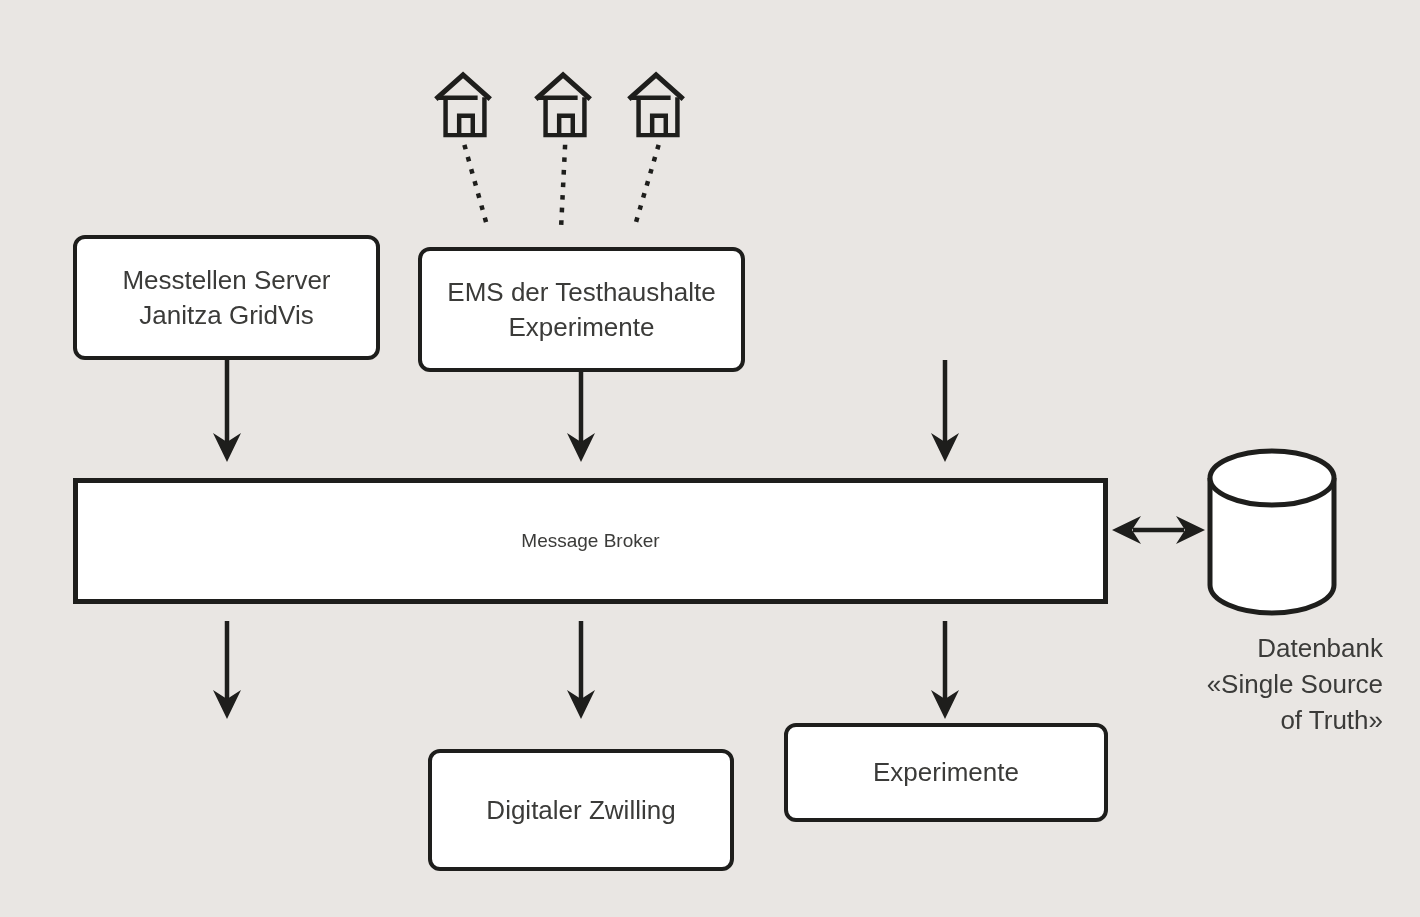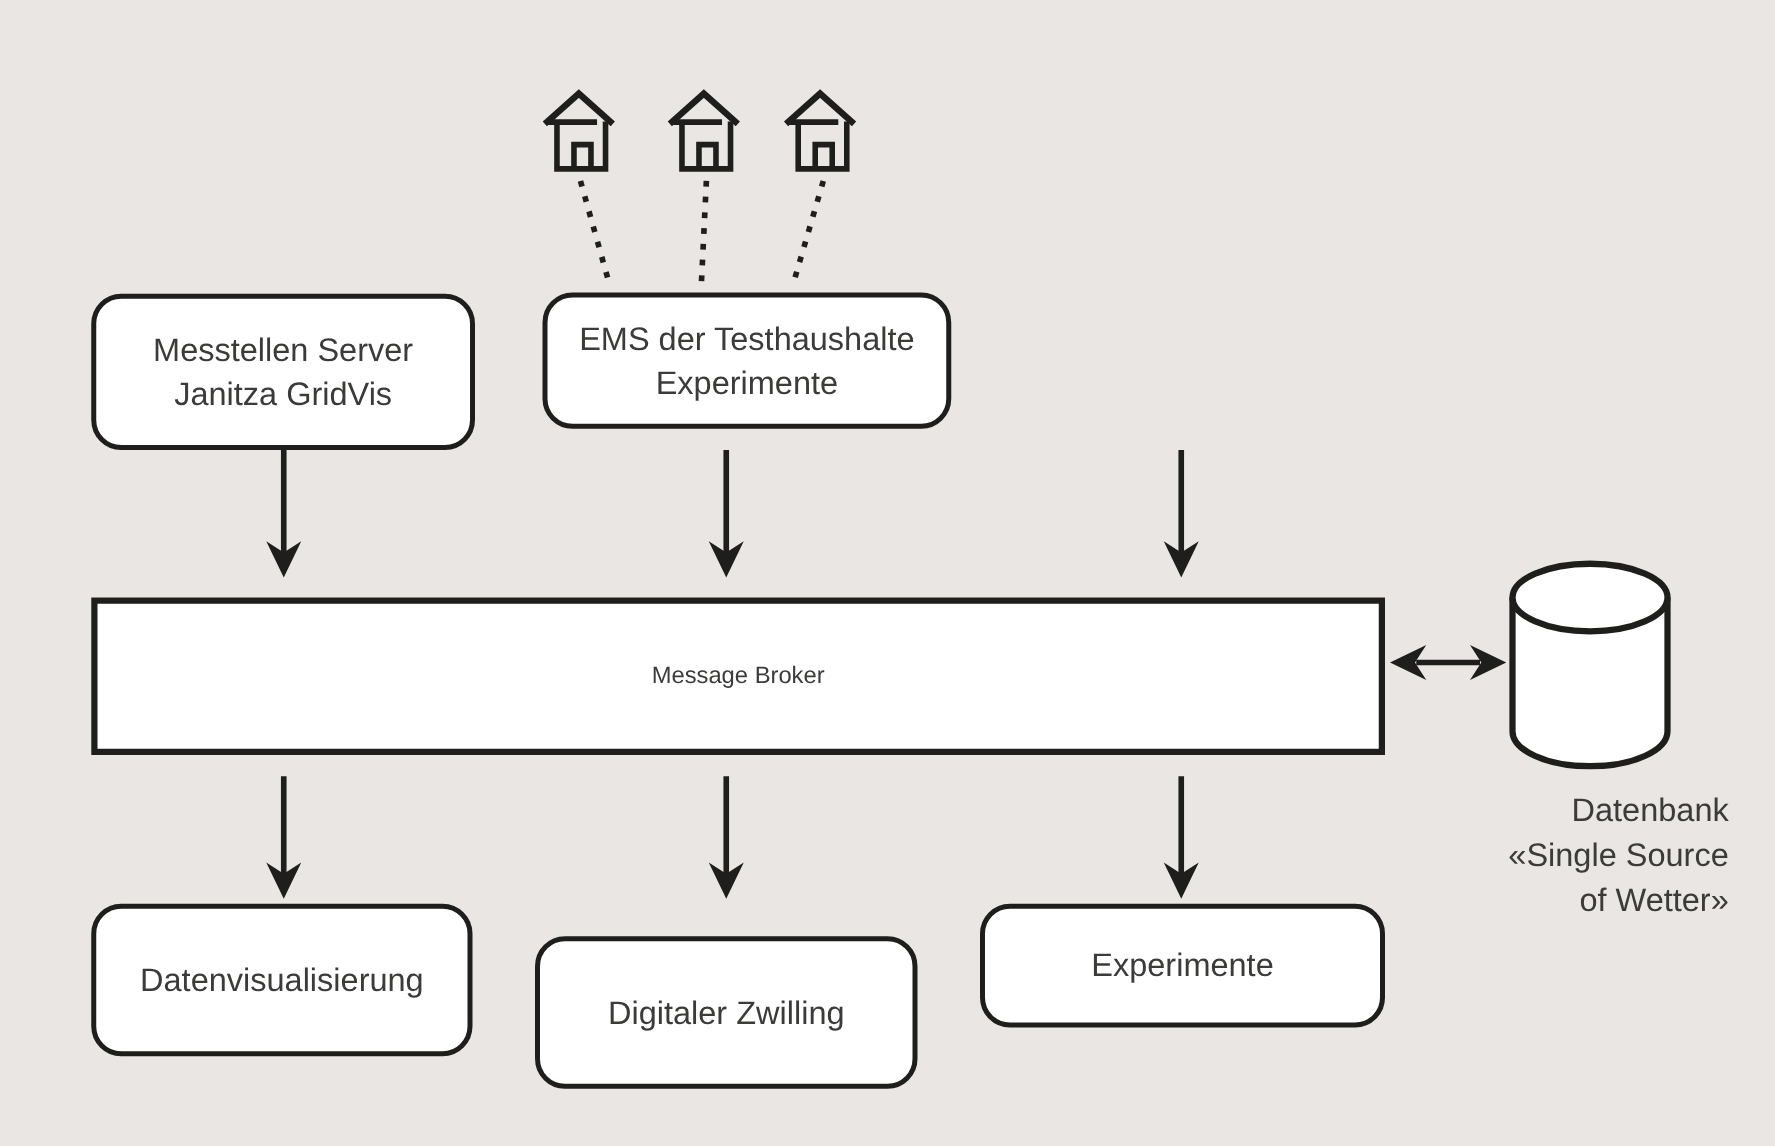--- a/index.html
+++ b/index.html
@@ -21,21 +21,21 @@
     left: 0;
     top: 0;
     width: 1420px;
     height: 917px;
   }
   .node {
     position: absolute;
     box-sizing: border-box;
     background: #ffffff;
     border: 4px solid #1e1e1c;
-    border-radius: 24px;
+    border-radius: 12px;
     display: flex;
     flex-direction: column;
     justify-content: center;
     align-items: center;
     text-align: center;
     font-size: 26px;
     line-height: 35px;
   }
   .node span { display: block; }
   .broker-bar {
@@ -135,42 +135,39 @@
       <path d="M4,27.5 L44,27.5"></path>
       <path d="M11,27 V66 H51 V27"></path>
       <path d="M25,66 V46 H39 V66"></path>
     </g>
   </svg>
 
   <div class="node" style="left:73px; top:235px; width:307px; height:125px;">
     <span>Messtellen Server</span>
     <span>Janitza GridVis</span>
   </div>
-  <div class="node" style="left:418px; top:234px; width:327px; height:109px;margin-left:16px;">
+  <div class="node" style="left:418px; top:247px; width:327px; height:125px;">
     <span>EMS der Testhaushalte</span>
     <span>Experimente</span>
   </div>
 
   <div class="broker-bar">
     <span>Message Broker</span>
   </div>
 
   <svg class="db-icon" viewBox="0 0 134 170" xmlns="http://www.w3.org/2000/svg">
     <path d="M5,31 V138 a62,28 0 0 0 124,0 V31" fill="#ffffff" stroke="#1e1e1c" stroke-width="5"></path>
     <ellipse cx="67" cy="31" rx="62" ry="27" fill="#ffffff" stroke="#1e1e1c" stroke-width="5"></ellipse>
   </svg>
   <div class="db-label">
     <span>Datenbank</span>
     <span>«Single Source</span>
-    <span>of Wetter»</span>
+    <span>of Truth»</span>
   </div>
 
-  <div class="node" style="left:73px; top:723px; width:305px; height:122px;">
-    <span>Datenvisualisierung</span>
-  </div>
   <div class="node" style="left:428px; top:749px; width:306px; height:122px;">
     <span>Digitaler Zwilling</span>
   </div>
   <div class="node" style="left:784px; top:723px; width:324px; height:99px;">
     <span>Experimente</span>
   </div>
 
 </div>
 
 </body></html>

